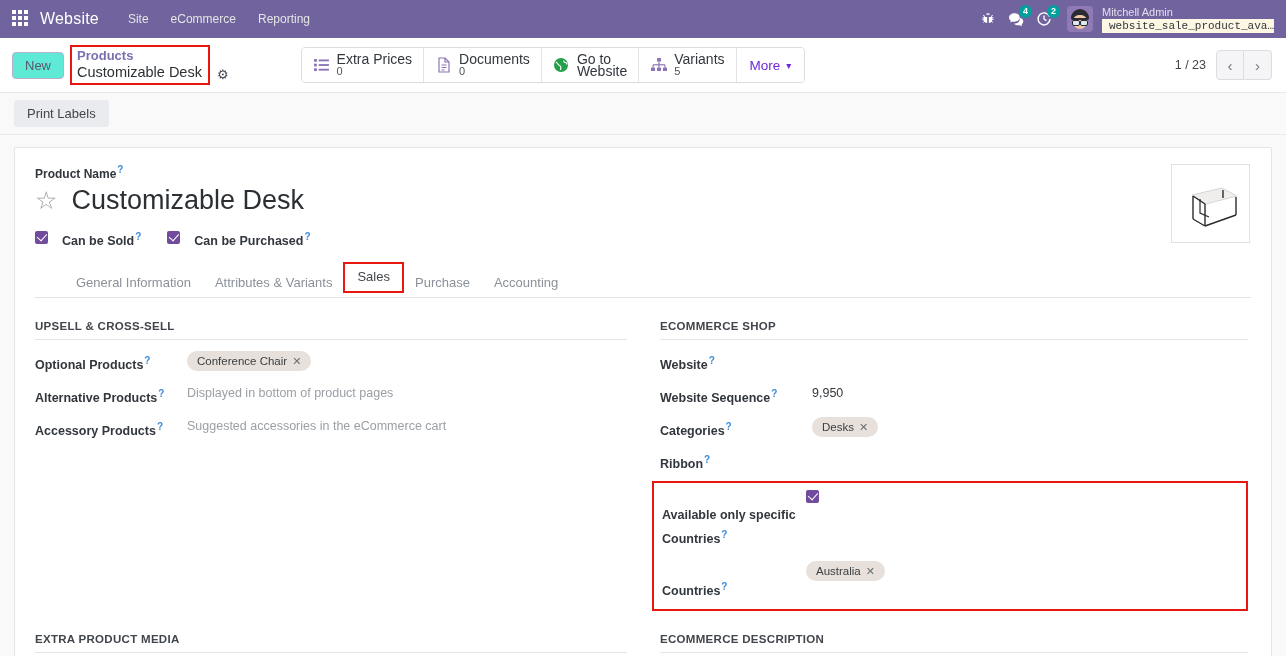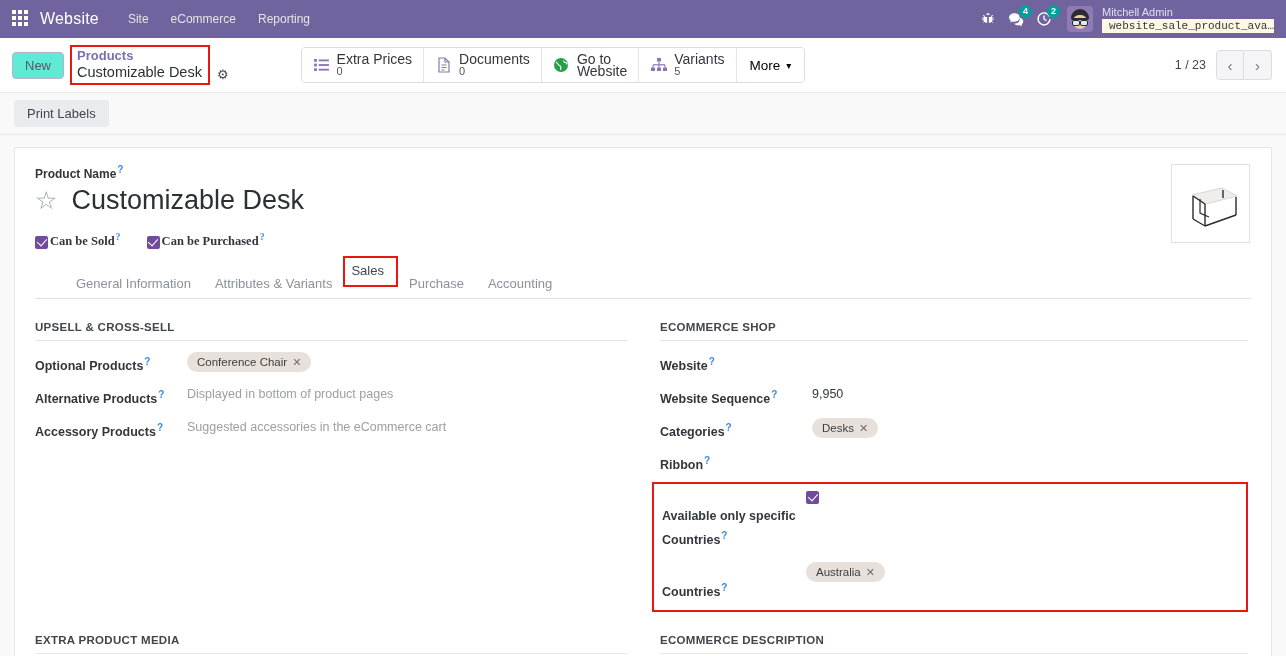--- a/index.html
+++ b/index.html
@@ -198,21 +198,21 @@
   .stat-btn:last-child { border-right: none; }
   .stat-ico { color: #8b74b5; width: 17px; display: flex; align-items: center; justify-content: center; flex: none; }
   .stat-txt { display: flex; flex-direction: column; line-height: 12px; }
   .stat-label { font-size: 14px; color: #32373d; white-space: nowrap; }
   .stat-val { font-size: 11px; color: #51565c; }
   .stat-two-line .stat-label { line-height: 12px; }
   .btn-more {
     display: flex; align-items: center;
     padding: 3px 13px;
     font-size: 13.5px;
-    color: #000000;
+    color: #6d28d9;
     cursor: pointer;
     background: #fff;
   }
   .pager {
     margin-left: auto;
     display: flex;
     align-items: center;
     gap: 0;
   }
   .pager-count { font-size: 12.5px; color: #41464c; margin-right: 10px; }
@@ -291,21 +291,21 @@
     color: #2b3034;
     font-weight: 400;
     line-height: 34px;
   }
   .checks-row {
     display: flex;
     align-items: center;
     gap: 26px;
     margin-top: 14px;
   }
-  .check-item { display: flex; align-items: flex-end; gap: 2px; cursor: pointer; font-family: Liberation Serif, serif; }
+  .check-item { display: flex; align-items: flex-start; gap: 14px; cursor: pointer; }
   .cb {
     width: 13px; height: 13px;
     border-radius: 2px;
     background: #714b9c;
     display: flex; align-items: center; justify-content: center;
     flex: none;
   }
   .cb:after {
     content: "";
     width: 5px; height: 8px;
@@ -335,21 +335,21 @@
   }
   .nb-tab {
     font-size: 13px;
     color: #8a9199;
     padding: 5px 12px 7px 12px;
     cursor: pointer;
     position: relative;
     white-space: nowrap;
   }
   .nb-tab.active { color: #41464c; }
-  .nb-tab.annot { outline: 2px solid #e8170f; margin: 13px 1px; padding-left: 6px; }
+  .nb-tab.annot { outline: 2px solid #e8170f; margin: 6px 1px; }
 
   
   .form-cols {
     display: flex;
     padding-top: 22px;
     gap: 0;
   }
   .col { width: 50%; padding-right: 16px; }
   .col.right { padding-left: 17px; padding-right: 3px; }
   .section-title {

